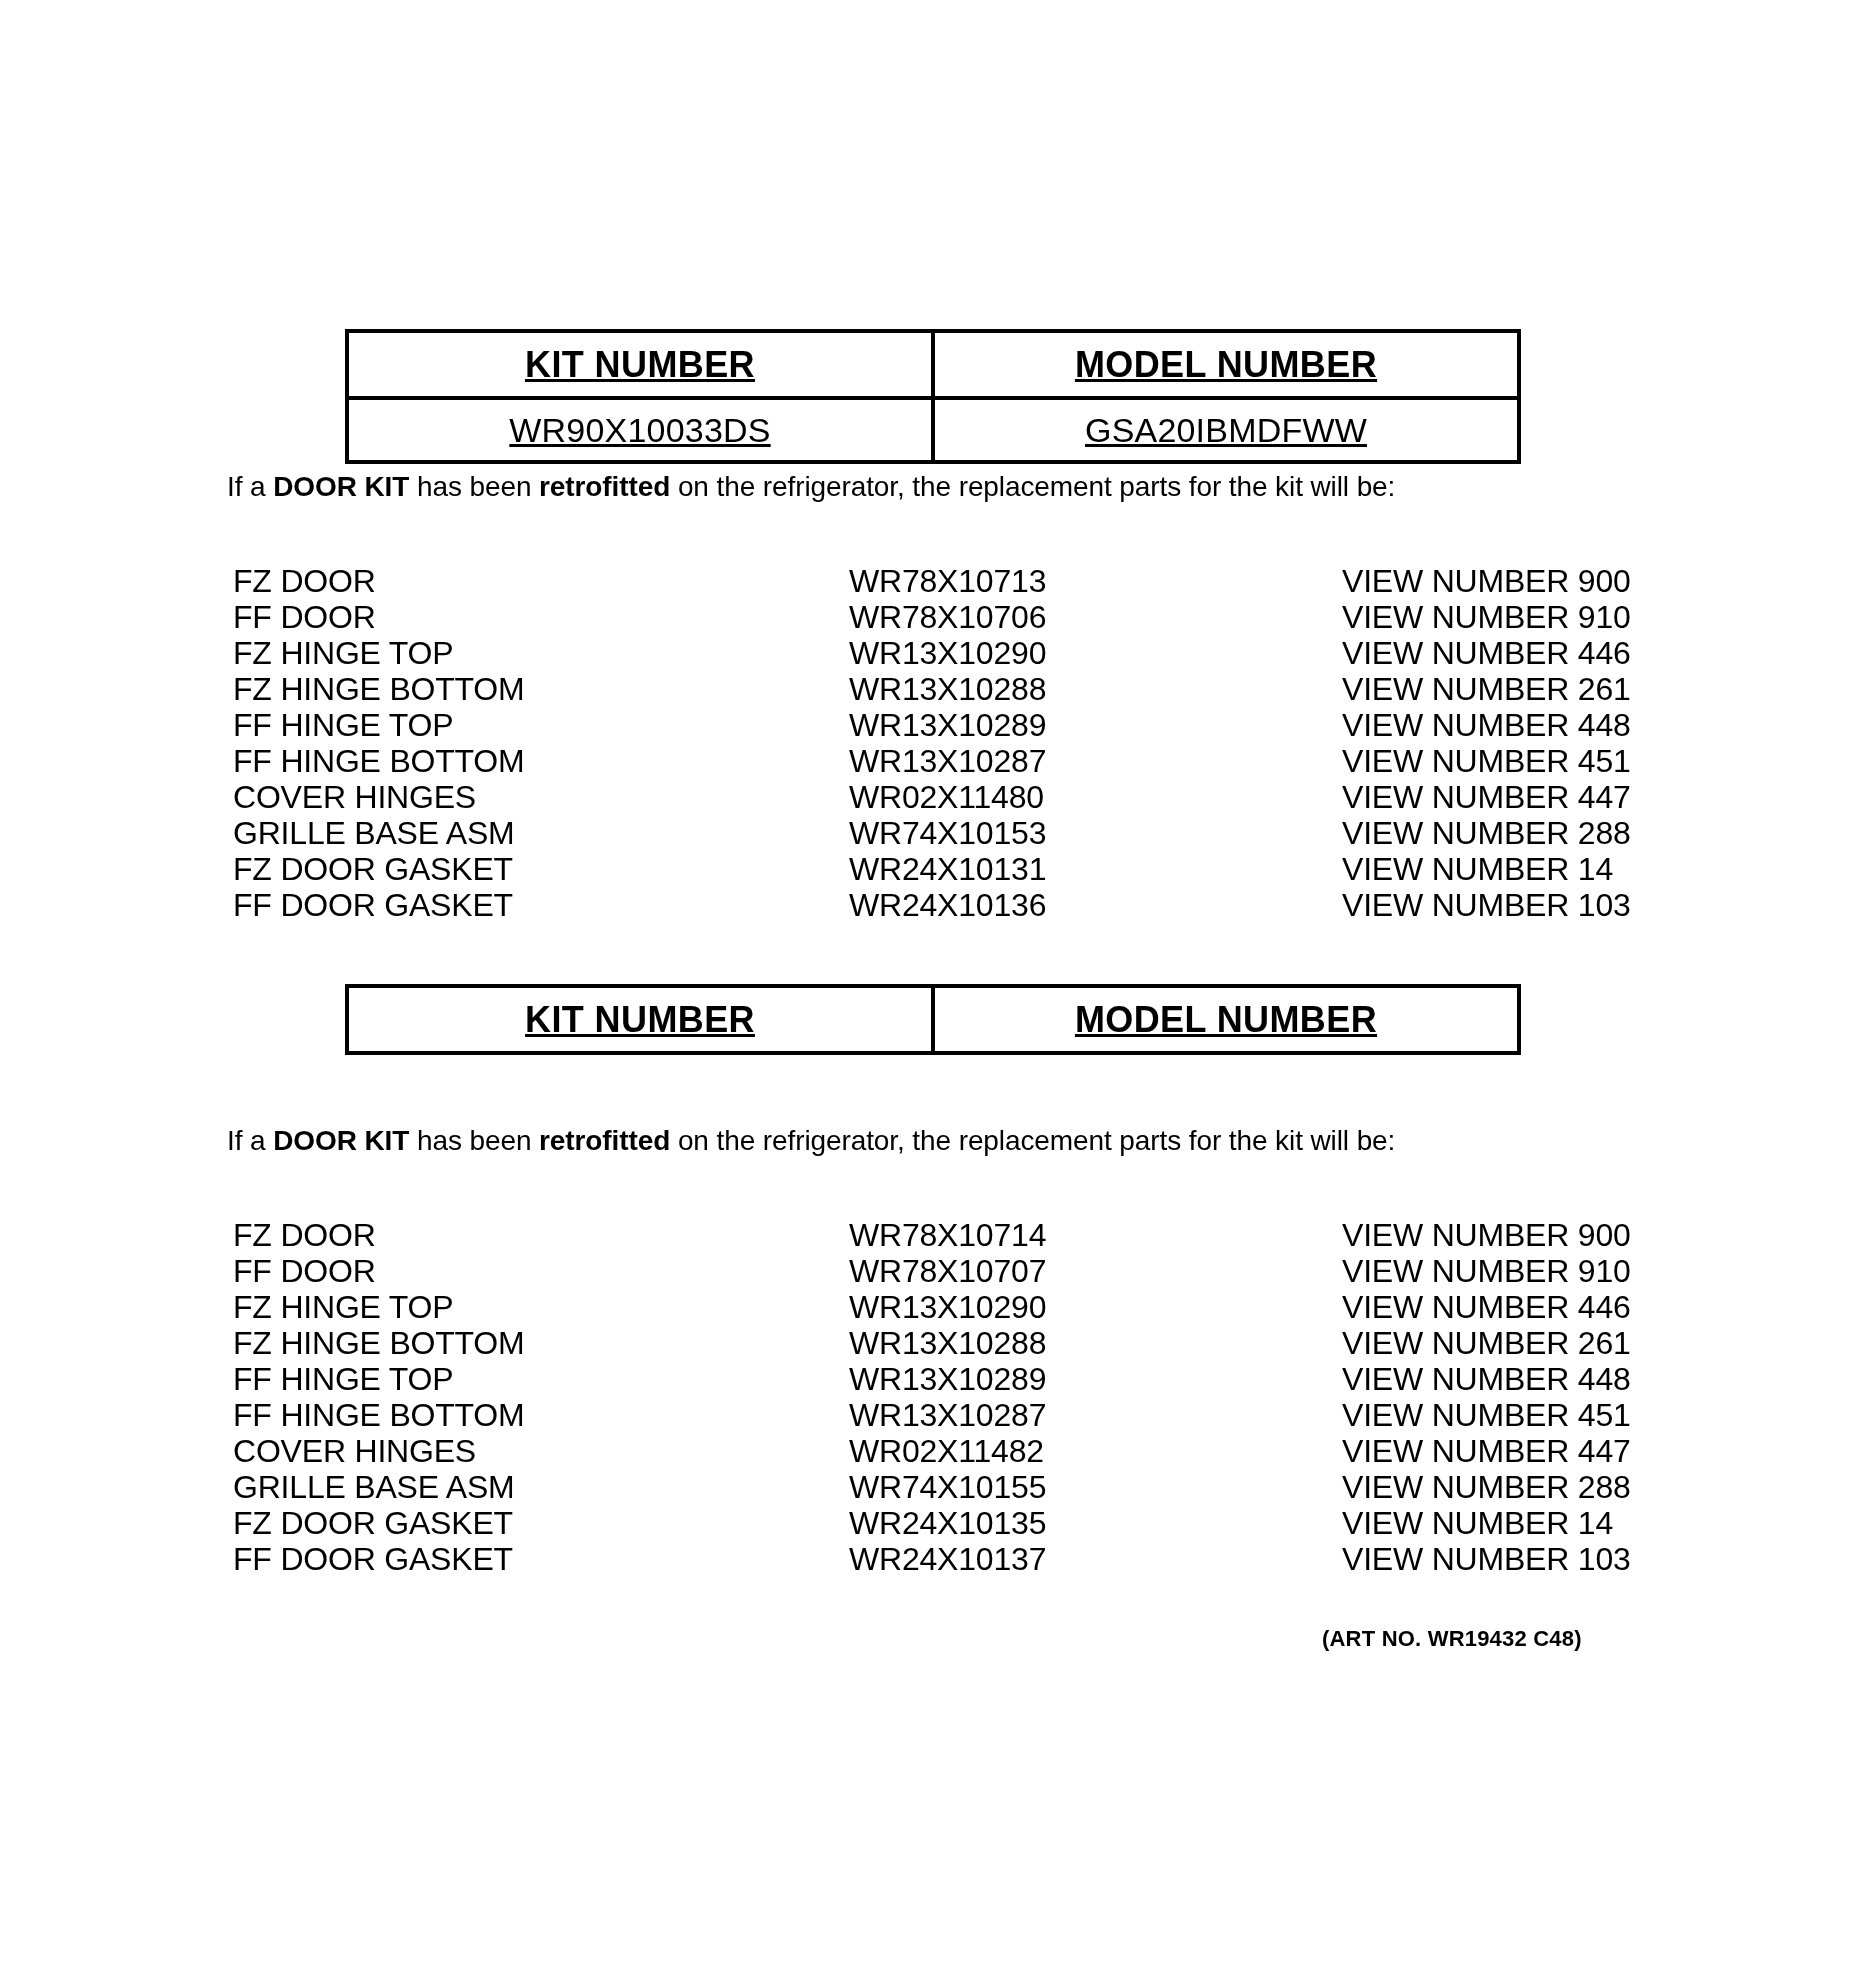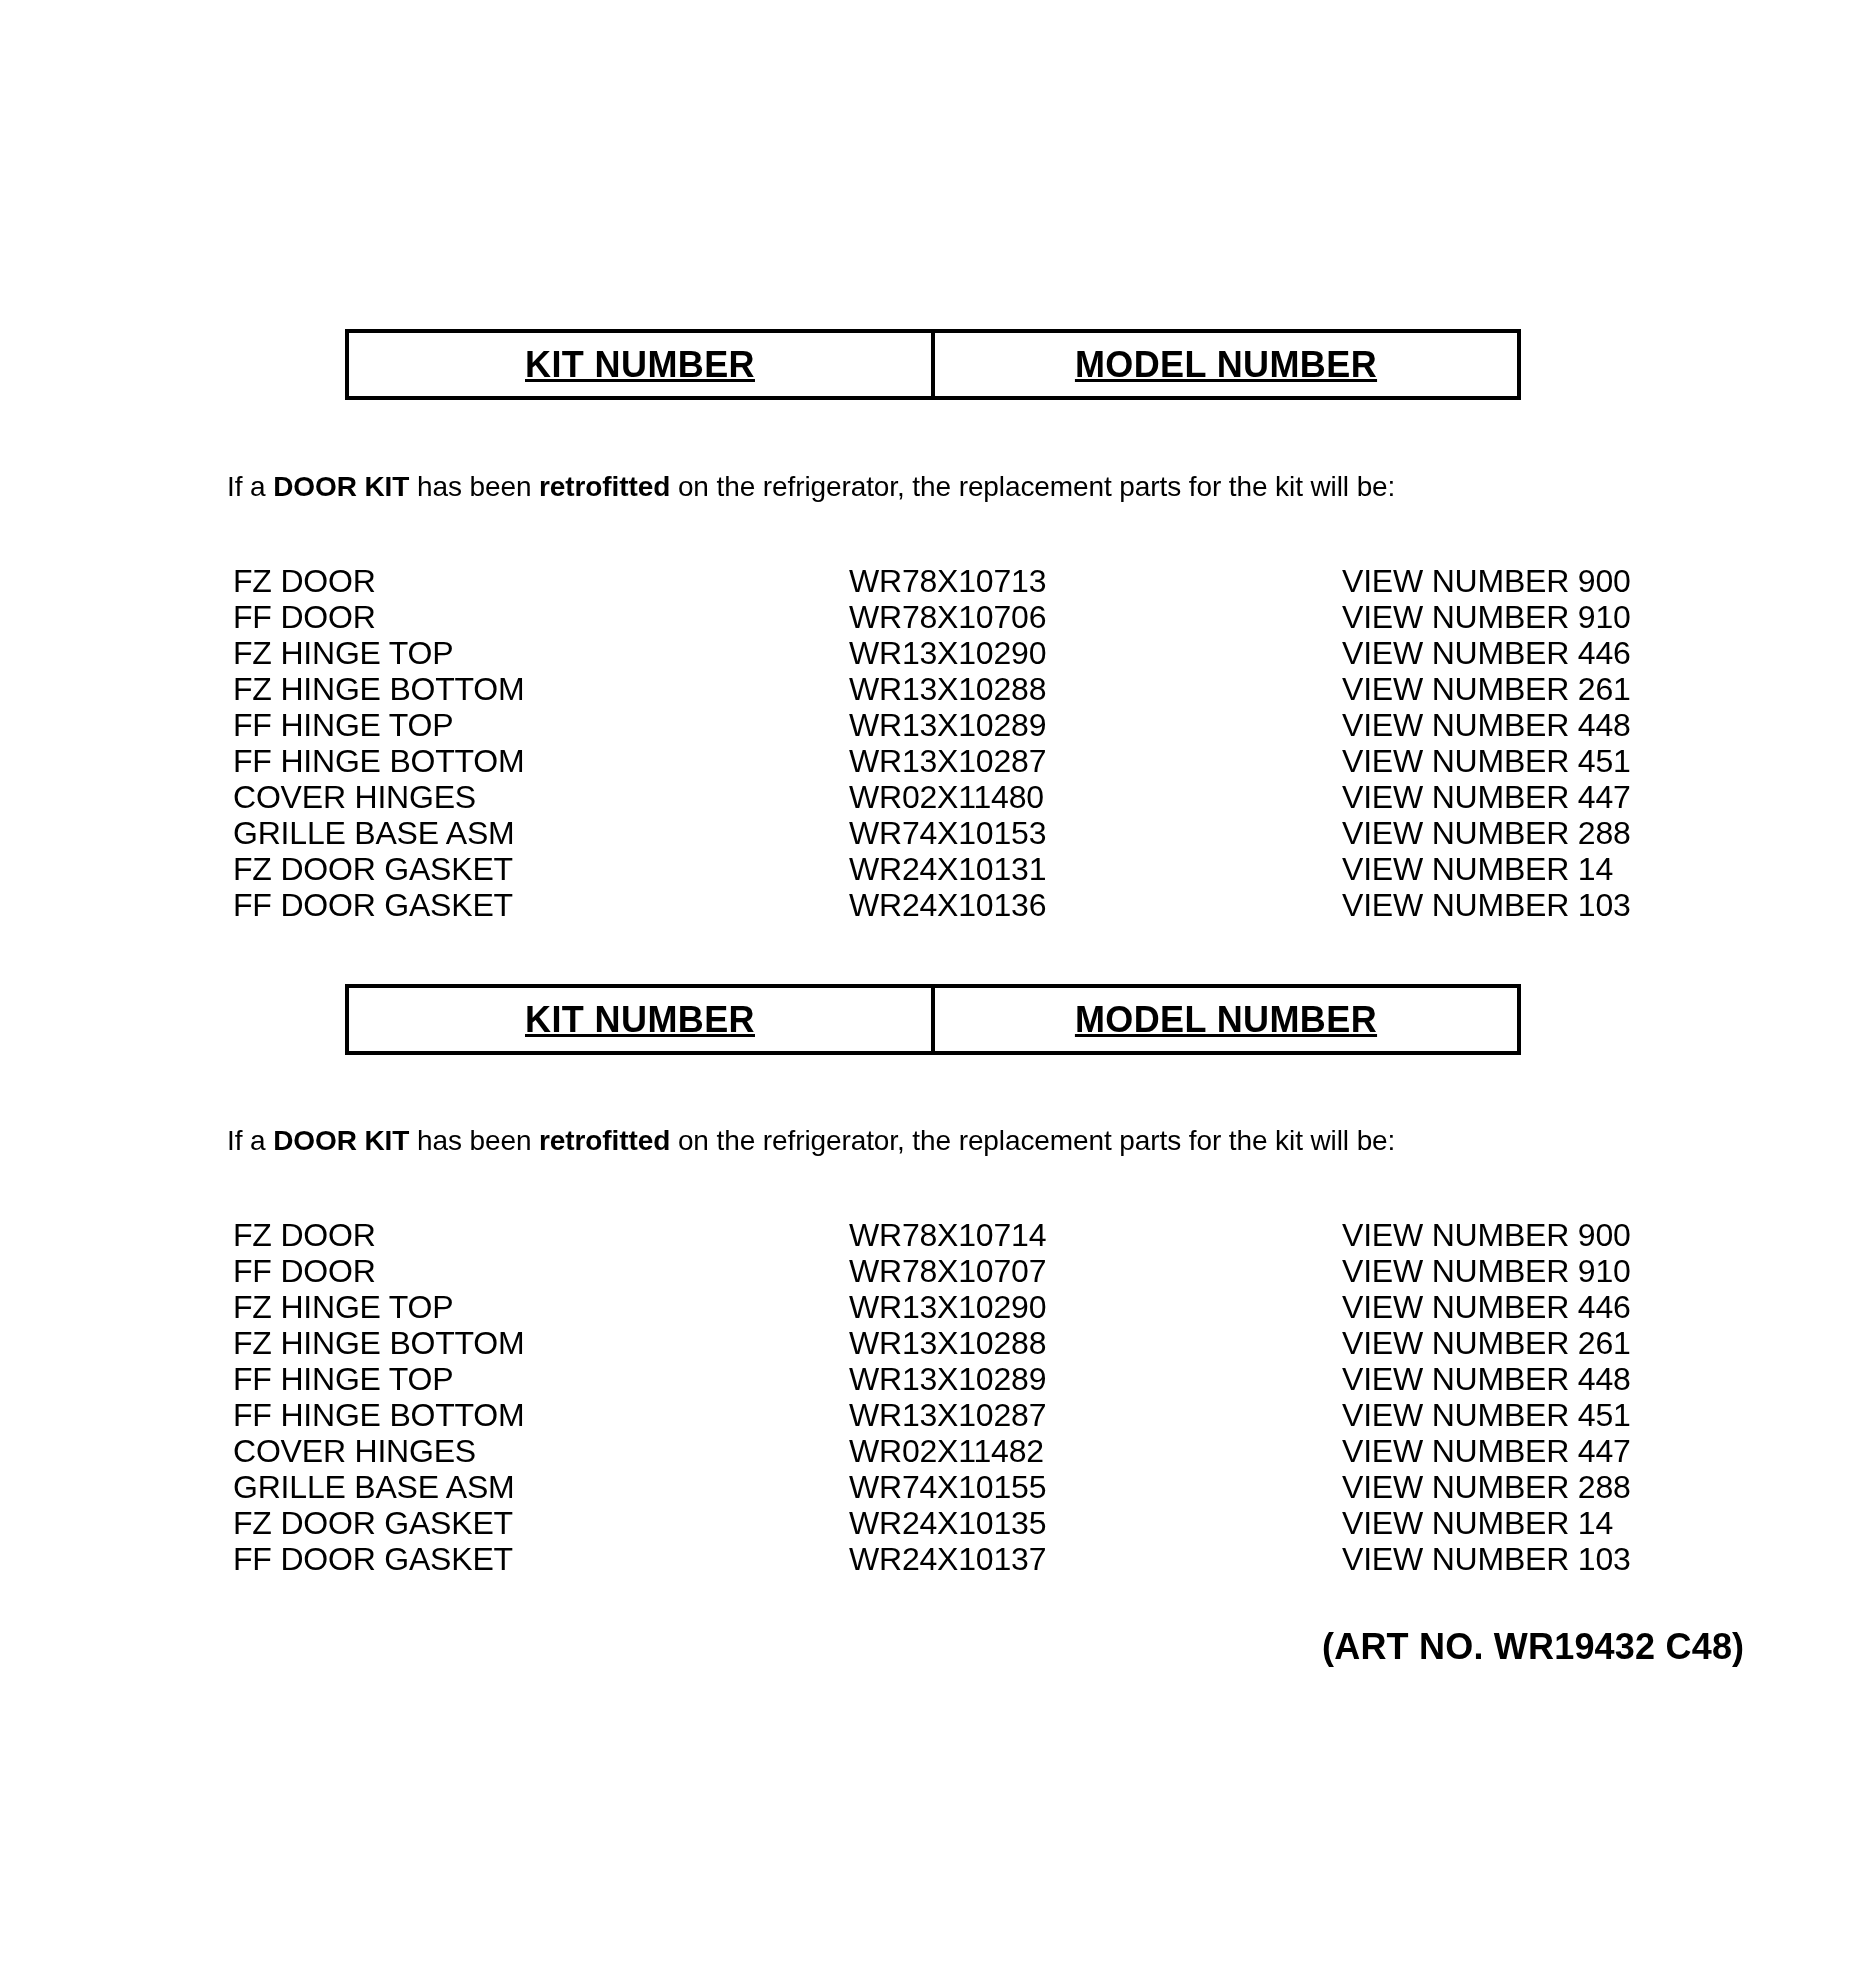--- a/index.html
+++ b/index.html
@@ -90,21 +90,21 @@
     position: absolute;
     left: 1342px;
     letter-spacing: -0.2px;
   }
 
   
   .art-no {
     position: absolute;
     left: 1322px;
     top: 1626px;
-    font-size: 36px;
+    font-size: 22px;
     font-weight: bold;
     letter-spacing: 0.2px;
     white-space: nowrap;
   }
 
   
   #table-1  { top: 329px; }
   #intro-1  { top: 473px; }
   #parts-1  { top: 563px; }
   #table-2  { top: 984px; }
@@ -115,20 +115,24 @@
 <body>
 
 <div class="page">
 
   <table class="kit-table" id="table-1">
     <tbody>
       <tr class="hdr-row">
         <td class="col-kit">KIT NUMBER</td>
         <td class="col-model">MODEL NUMBER</td>
       </tr>
+      <tr class="val-row">
+        <td class="col-kit">WR90X10033DS</td>
+        <td class="col-model">GSA20IBMDFWW</td>
+      </tr>
     </tbody>
   </table>
 
   <div class="intro" id="intro-1"><span>If a </span><b>DOOR KIT</b><span> has been </span><b>retrofitted</b><span> on the refrigerator, the replacement parts for the kit will be:</span></div>
 
   <div class="parts" id="parts-1">
     <div class="parts-row">
         <span class="pname">FZ DOOR</span>
         <span class="pnum">WR78X10713</span>
         <span class="pview">VIEW NUMBER 900</span>

